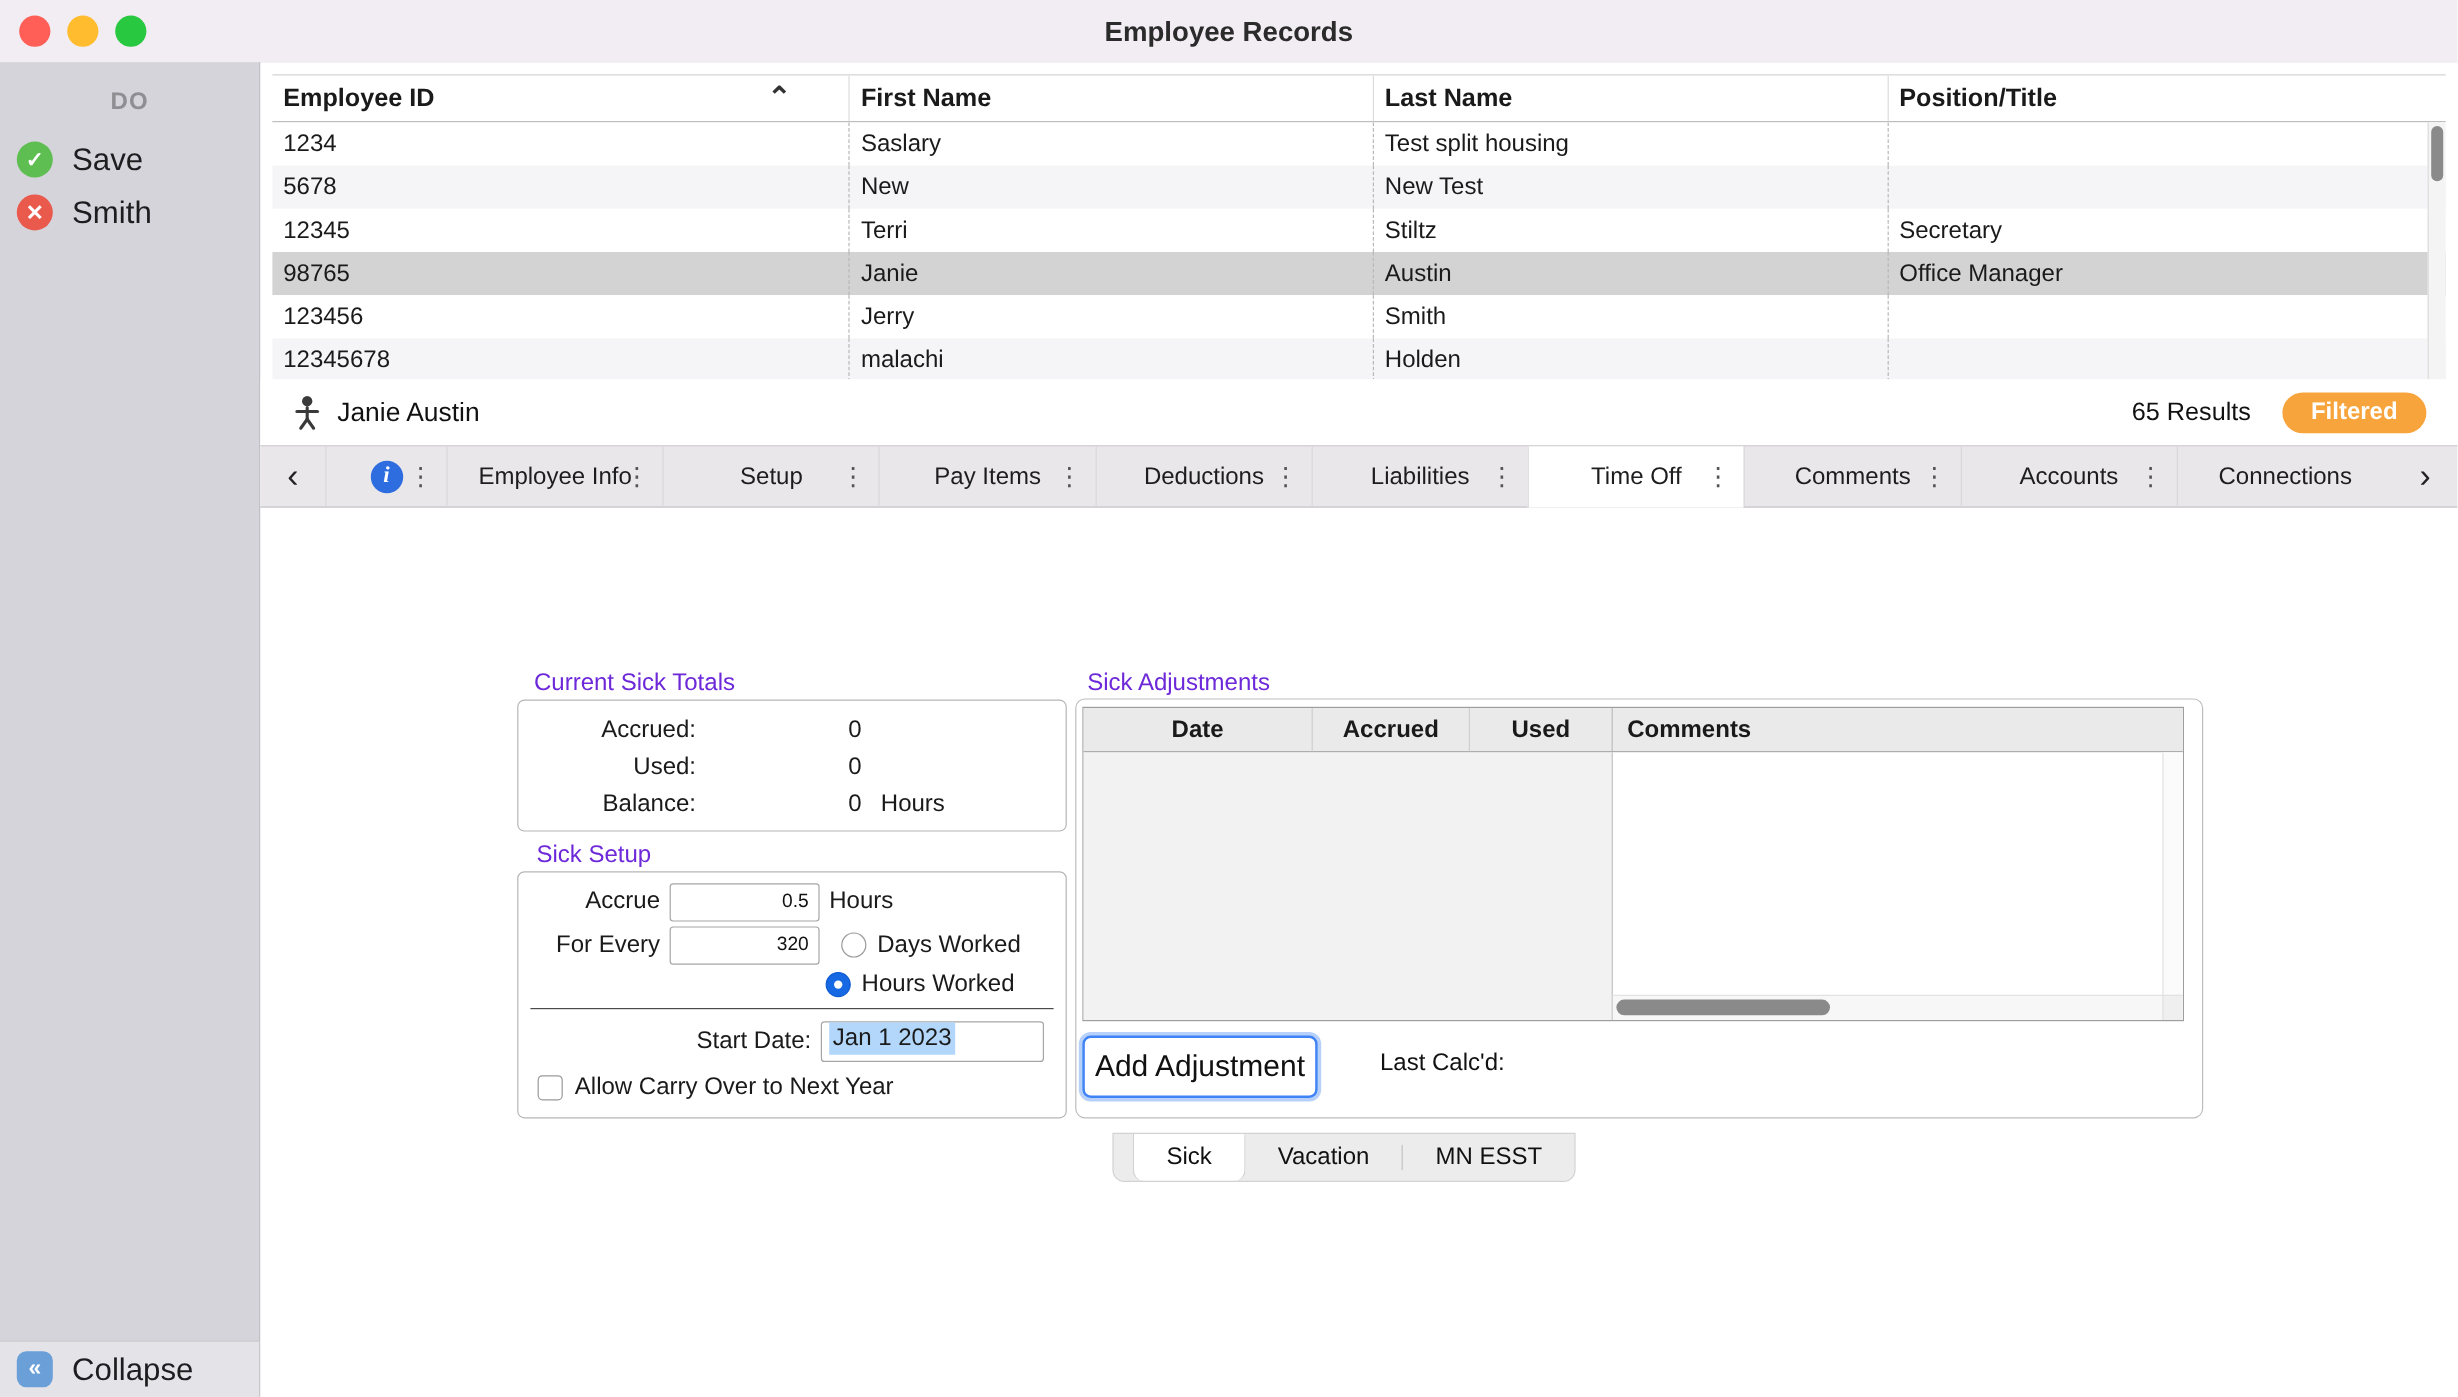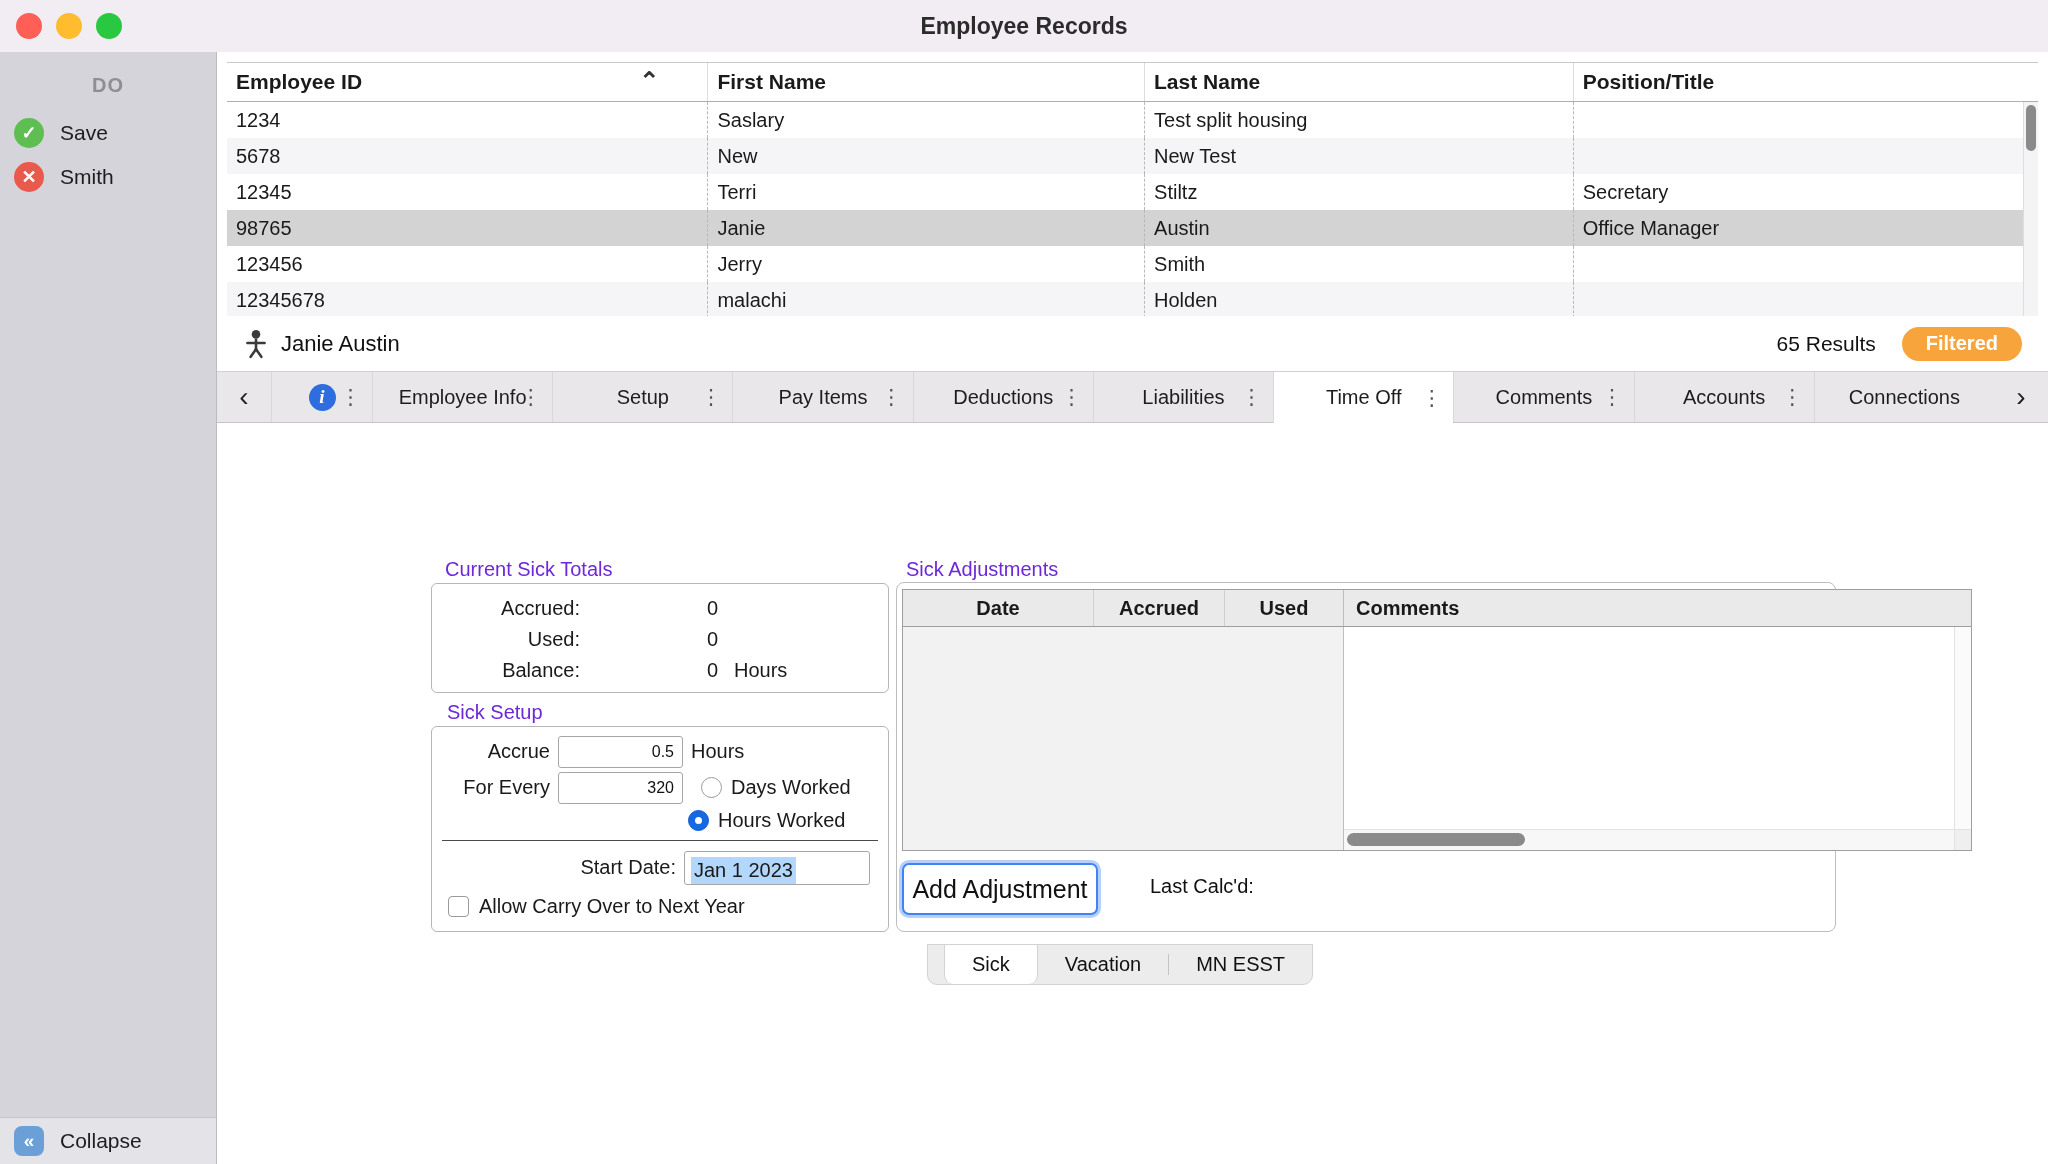--- a/index.html
+++ b/index.html
@@ -17,21 +17,21 @@
   .light.green{background:#28C840;}
   .win-title{position:absolute;left:0;top:0;width:100%;height:52px;display:flex;align-items:center;justify-content:center;font-size:23px;font-weight:bold;color:#2b2b2b;}
   
   .sidebar{position:absolute;left:0;top:52px;width:217px;bottom:0;background:#d5d4da;border-right:1px solid #bcbbc1;box-sizing:border-box;}
   .sb-header{margin-top:22px;text-align:center;font-size:20px;font-weight:bold;color:#8e8e93;letter-spacing:1px;}
   .sb-item{display:flex;align-items:center;height:44px;padding-left:14px;cursor:default;}
   .sb-item.first{margin-top:14px;}
   .ic{width:30px;height:30px;border-radius:50%;display:flex;align-items:center;justify-content:center;color:#fff;font-size:18px;font-weight:bold;flex:0 0 30px;}
   .ic.save{background:#5FBE51;}
   .ic.cancel{background:#E9594C;}
-  .sb-label{margin-left:16px;font-size:21px;color:#1d1d1f;}
+  .sb-label{margin-left:16px;font-size:26px;color:#1d1d1f;}
   .sb-collapse{position:absolute;left:0;bottom:0;width:100%;height:47px;background:#e4e3e8;border-top:1px solid #c6c5cb;display:flex;align-items:center;padding-left:14px;box-sizing:border-box;}
   .ic.collapse{background:#6A9FD8;border-radius:8px;font-size:19px;}
   
   .main{position:absolute;left:217px;top:52px;right:0;bottom:0;background:#fff;}
   
   .emp-table{position:absolute;left:10px;top:10px;width:1811px;height:254px;border-top:1px solid #c9c9c9;border-bottom:1px solid #b2b2b2;box-sizing:content-box;}
   .emp-header{display:flex;height:38px;background:#fff;border-bottom:1px solid #aeaeae;align-items:center;font-size:21px;font-weight:bold;text-align:right;}
   .hc{padding-left:9px;box-sizing:border-box;height:100%;display:flex;align-items:center;position:relative;}
   .hc + .hc{border-left:1px solid #dcdcdc;}
   .c1{width:453px;} .c2{width:441px;margin-left:32px;} .c3{width:433px;} .c4{width:470px;}
@@ -73,29 +73,29 @@
   .s-label{width:110px;text-align:right;margin-right:8px;}
   .num-input{width:125px;height:32px;border:1px solid #a6a6a6;border-radius:3px;font-size:16px;text-align:right;padding:0 8px;box-sizing:border-box;background:#fff;font-family:inherit;color:#111;}
   .s-unit{margin-left:8px;}
   .radio{width:21px;height:21px;border-radius:50%;border:1.5px solid #9a9a9a;background:#fff;margin-left:18px;box-sizing:border-box;flex:0 0 21px;}
   .radio.checked{background:#1668E3;border:1px solid #0f5bd0;position:relative;}
   .radio.checked::after{content:"";position:absolute;left:6px;top:6px;width:7px;height:7px;border-radius:50%;background:#fff;}
   .radio-label{margin-left:9px;}
   .s-spacer{width:230px;flex:0 0 230px;}
   .sep-line{border-top:1px solid #4a4a4a;margin:7px 2px 8px 2px;}
   .s-label-wide{width:236px;text-align:right;margin-right:8px;}
-  .date-input{width:186px;height:34px;border:1px solid #a6a6a6;border-radius:3px;display:flex;align-items:flex-end;padding:0 6px;box-sizing:border-box;font-size:20px;background:#fff;}
+  .date-input{width:186px;height:34px;border:1px solid #a6a6a6;border-radius:3px;display:flex;align-items:flex-start;padding:0 6px;box-sizing:border-box;font-size:20px;background:#fff;}
   .sel{background:#B3D7FB;padding:2px 3px;}
   .s-row.check-row{margin-top:7px;height:26px;}
   .checkbox{width:21px;height:21px;border:1.5px solid #9a9a9a;border-radius:4px;background:#fff;margin-left:8px;box-sizing:border-box;flex:0 0 21px;}
   .cb-label{margin-left:10px;}
   
   .adj-title{left:689px;top:506px;}
   .adj-container{position:absolute;left:679px;top:530px;width:940px;height:350px;border:1px solid #bdbdbd;border-radius:8px;background:#fff;box-sizing:border-box;}
-  .adj-table{position:absolute;left:5px;top:6px;width:1070px;height:262px;border:1px solid #9e9e9e;box-sizing:border-box;}
+  .adj-table{position:absolute;left:5px;top:6px;width:918px;height:262px;border:1px solid #9e9e9e;box-sizing:border-box;}
   .adj-header{display:flex;height:37px;background:#eaeaea;border-bottom:1px solid #9e9e9e;align-items:center;font-size:20px;font-weight:bold;box-sizing:border-box;}
   .ah{height:100%;display:flex;align-items:center;justify-content:center;box-sizing:border-box;}
   .a1{width:190px;} .a2{width:131px;border-left:1px solid #cfcfcf;} .a3{width:119px;border-left:1px solid #cfcfcf;}
   .a4{flex:1;justify-content:flex-start;padding-left:12px;border-left:1px solid #bdbdbd;}
   .adj-body{position:absolute;left:0;top:37px;right:0;bottom:0;}
   .adj-left{position:absolute;left:0;top:0;width:440px;height:100%;background:#f2f2f2;}
   .adj-comments{position:absolute;left:440px;top:0;right:0;bottom:0;background:#fff;border-left:1px solid #bdbdbd;}
   .c-vtrack{position:absolute;right:0;top:0;width:16px;bottom:20px;background:#fbfbfb;border-left:1px solid #e2e2e2;}
   .c-htrack{position:absolute;left:0;right:16px;bottom:0;height:20px;background:#f7f7f7;border-top:1px solid #e2e2e2;}
   .c-hthumb{position:absolute;left:3px;top:3px;width:178px;height:13px;border-radius:7px;background:#8a8a8a;}

